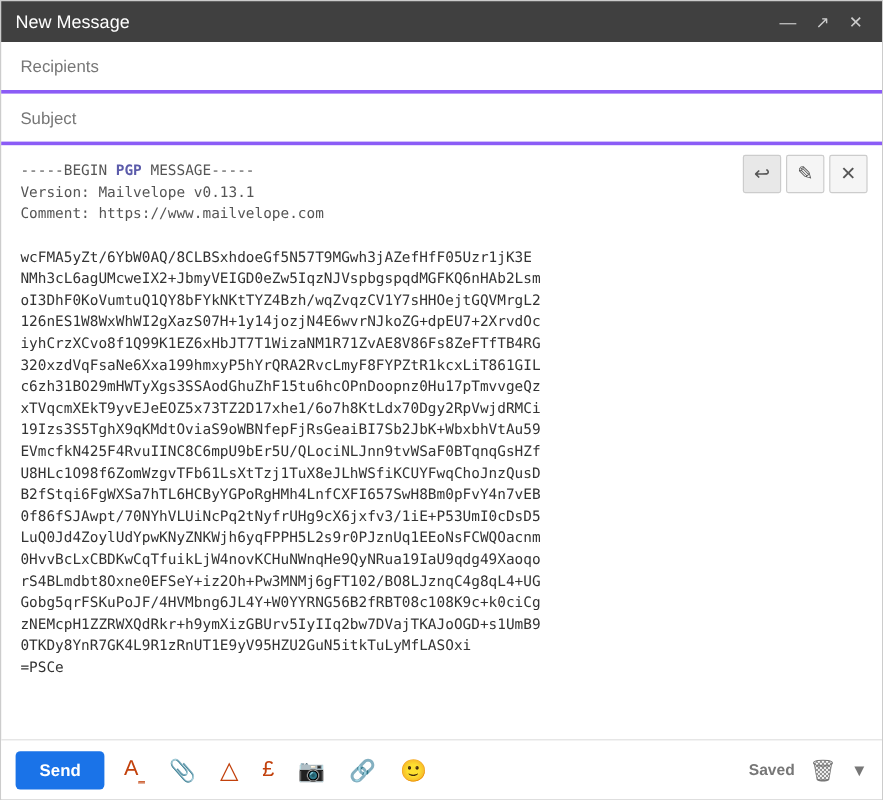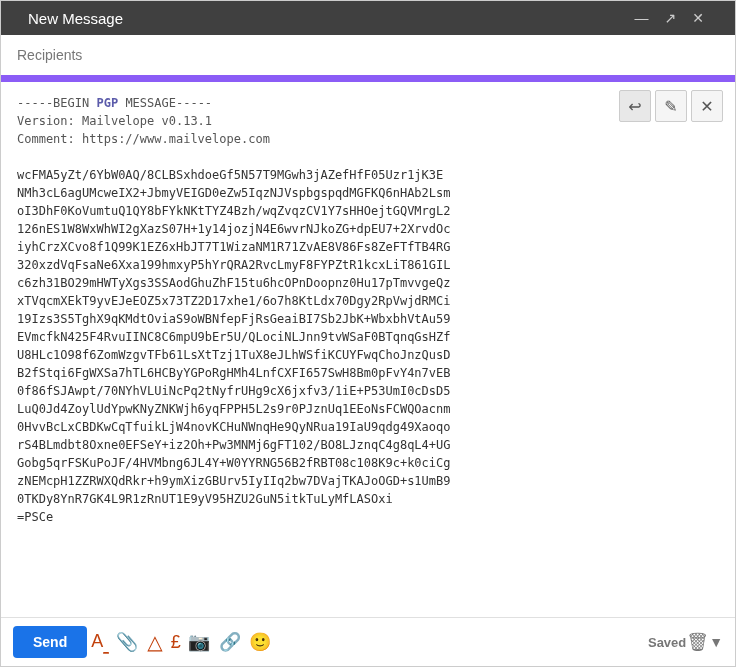--- a/index.html
+++ b/index.html
@@ -21,21 +21,21 @@
       display: flex;
       flex-direction: column;
       box-shadow: 0 4px 16px rgba(0,0,0,0.3);
     }
     .titlebar {
       background: #404040;
       color: #fff;
       display: flex;
       align-items: center;
       justify-content: space-between;
-      padding: 8px 27px;
+      padding: 8px 12px;
       flex-shrink: 0;
     }
     .titlebar-title {
       font-size: 15px;
       font-weight: normal;
     }
     .titlebar-controls {
       display: flex;
       gap: 8px;
       align-items: center;
@@ -43,21 +43,21 @@
     .titlebar-btn {
       background: none;
       border: none;
       color: #ccc;
       cursor: pointer;
       font-size: 14px;
       padding: 2px 4px;
       line-height: 1;
     }
     .field-row {
-      border-bottom: 7px solid #8b5cf6;
+      border-bottom: 3px solid #8b5cf6;
       padding: 12px 16px;
       display: flex;
       align-items: center;
       flex-shrink: 0;
     }
     .field-label {
       color: #777;
       font-size: 14px;
       min-width: 80px;
     }
@@ -114,21 +114,21 @@
     }
     .message-body .pgp-header .pgp-label {
       color: #5b5baa;
       font-weight: bold;
     }
     .toolbar {
       border-top: 1px solid #e0e0e0;
       padding: 8px 12px;
       display: flex;
       align-items: center;
-      gap: 0;
+      gap: 12px;
       flex-shrink: 0;
       background: #fff;
     }
     .send-btn {
       background: #1a73e8;
       color: #fff;
       border: none;
       padding: 8px 20px;
       font-size: 14px;
       font-weight: bold;
@@ -170,20 +170,24 @@
       <button class="titlebar-btn">↗</button>
       <button class="titlebar-btn">✕</button>
     </div>
   </div>
 
   <div class="field-row">
     <span class="field-label">Recipients</span>
     <input class="field-input" type="text" value="" style="">
   </div>
 
+  <div class="field-row">
+    <span class="field-label">Subject</span>
+    <input class="field-input" type="text" value="" style="">
+  </div>
 
   <div class="body-area">
 
     <div class="pgp-overlay">
       <button class="pgp-btn active" title="Undo">
         <span>↩</span>
       </button>
       <button class="pgp-btn" title="Edit">
         <span>✎</span>
       </button>

